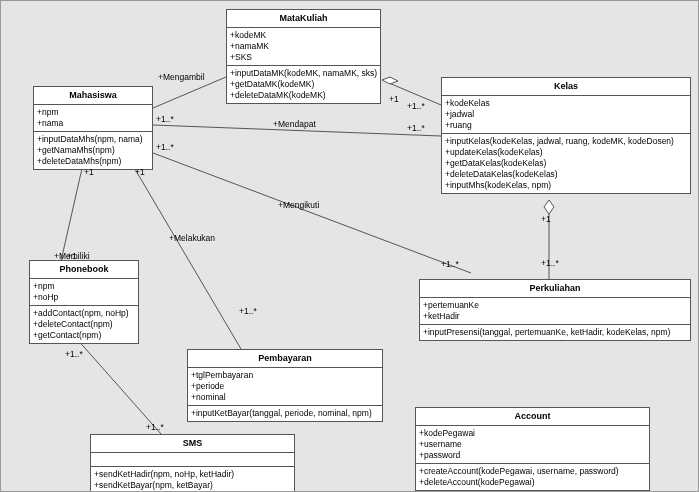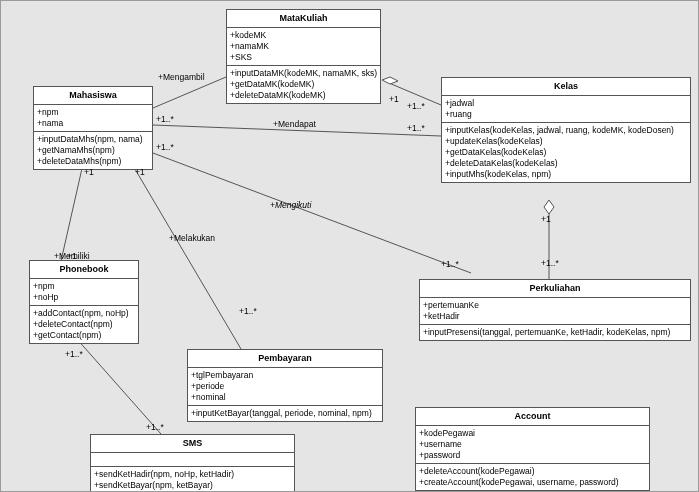--- a/index.html
+++ b/index.html
@@ -127,20 +127,21 @@
       <div class="cls-line">+inputDataMhs(npm, nama)</div>
       <div class="cls-line">+getNamaMhs(npm)</div>
       <div class="cls-line">+deleteDataMhs(npm)</div>
     </div>
   </div>
 
   <div class="umlclass" style="left:440px; top:76px; width:250px;">
     <div class="cls-name">Kelas</div>
     <div class="cls-sep"></div>
     <div class="cls-compartment">
+      <div class="cls-line">+kodeKelas</div>
       <div class="cls-line">+jadwal</div>
       <div class="cls-line">+ruang</div>
     </div>
     <div class="cls-sep"></div>
     <div class="cls-compartment">
       <div class="cls-line">+inputKelas(kodeKelas, jadwal, ruang, kodeMK, kodeDosen)</div>
       <div class="cls-line">+updateKelas(kodeKelas)</div>
       <div class="cls-line">+getDataKelas(kodeKelas)</div>
       <div class="cls-line">+deleteDataKelas(kodeKelas)</div>
       <div class="cls-line">+inputMhs(kodeKelas, npm)</div>
@@ -203,30 +204,30 @@
   <div class="umlclass" style="left:414px; top:406px; width:235px;">
     <div class="cls-name">Account</div>
     <div class="cls-sep"></div>
     <div class="cls-compartment">
       <div class="cls-line">+kodePegawai</div>
       <div class="cls-line">+username</div>
       <div class="cls-line">+password</div>
     </div>
     <div class="cls-sep"></div>
     <div class="cls-compartment">
+      <div class="cls-line">+createAccount(kodePegawai, username, password)</div>
       <div class="cls-line">+deleteAccount(kodePegawai)</div>
-      <div class="cls-line">+createAccount(kodePegawai, username, password)</div>
     </div>
   </div>
 
   <div class="edge-label" style="left:157px; top:71px;text-align:right;">+Mengambil</div>
   <div class="edge-label" style="left:272px; top:118px;">+Mendapat</div>
   <div class="edge-label" style="left:53px; top:206px;margin-top:44px;">+Memiliki</div>
   <div class="edge-label" style="left:168px; top:232px;">+Melakukan</div>
-  <div class="edge-label" style="left:269px; top:199px;font-style:italic;">+Mengikuti</div>
+  <div class="edge-label" style="left:277px; top:199px;">+Mengikuti</div>
 
   <div class="edge-label" style="left:388px; top:93px;">+1</div>
   <div class="edge-label" style="left:406px; top:100px;">+1..*</div>
   <div class="edge-label" style="left:406px; top:122px;">+1..*</div>
   <div class="edge-label" style="left:155px; top:113px;">+1..*</div>
   <div class="edge-label" style="left:155px; top:141px;">+1..*</div>
   <div class="edge-label" style="left:83px; top:166px;">+1</div>
   <div class="edge-label" style="left:134px; top:166px;">+1</div>
   <div class="edge-label" style="left:66px; top:250px;">+1</div>
   <div class="edge-label" style="left:64px; top:348px;">+1..*</div>

